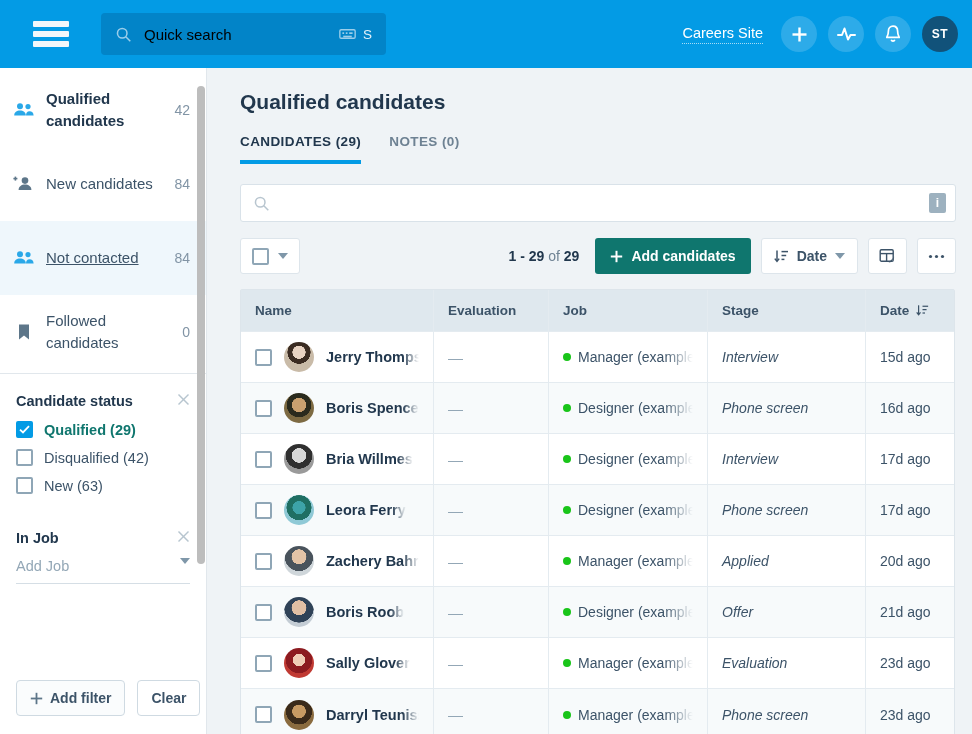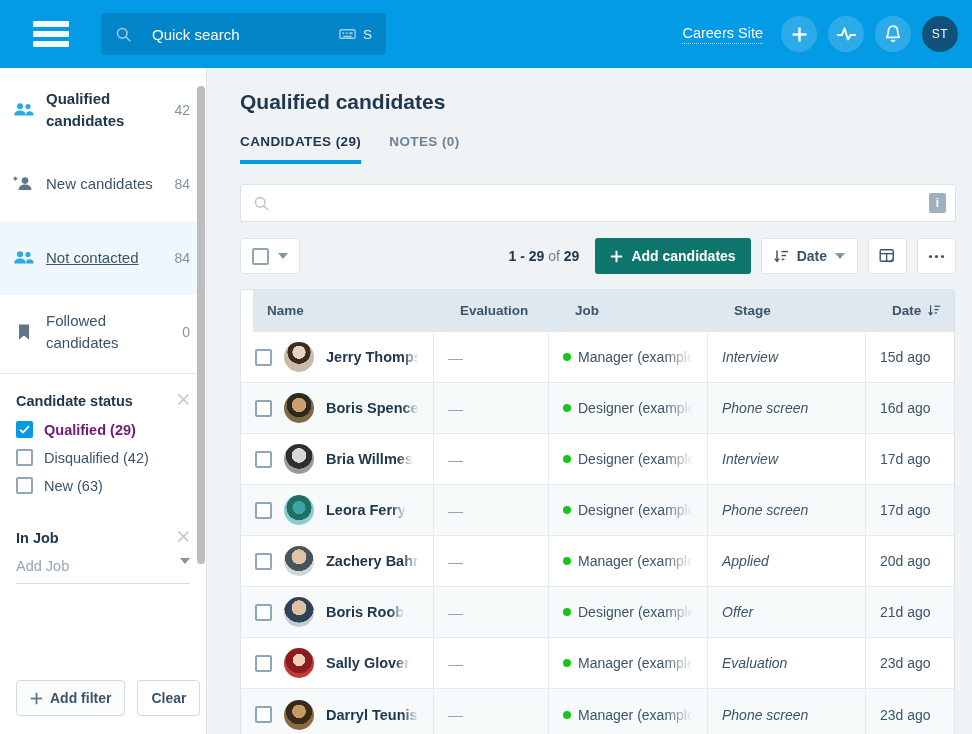--- a/index.html
+++ b/index.html
@@ -26,21 +26,21 @@
   .hamburger span { display: block; height: 6px; background: #f2f7fa; border-radius: 1px; }
 
   .quick-search {
     margin-left: 32px; width: 285px; height: 42px;
     background: #0284c8; border-radius: 4px;
     display: flex; align-items: center; padding: 0 14px;
     cursor: text;
   }
   .qs-icon { width: 17px; height: 17px; flex: 0 0 auto; opacity: .75; }
   .qs-placeholder {
-    margin-left: 20px; font-size: 15px; color: #ffffff; flex: 1 1 auto;
+    margin-left: 12px; font-size: 15px; color: #000000; flex: 1 1 auto;
     white-space: nowrap; overflow: hidden;
   }
   .qs-kbd { width: 17px; height: 12px; opacity: .75; margin-right: 7px; }
   .qs-key { font-size: 13.5px; color: #e3f1fa; }
 
   .topbar-right {
     margin-left: auto; margin-right: 14px;
     display: flex; align-items: center; gap: 11px;
   }
   .careers-link {
@@ -51,21 +51,21 @@
   .circ-btn {
     width: 36px; height: 36px; border-radius: 50%;
     background: rgba(255,255,255,.17);
     display: flex; align-items: center; justify-content: center;
     cursor: pointer;
   }
   .avatar-st {
     width: 36px; height: 36px; border-radius: 50%;
     background: #11527a; color: #fff;
     display: flex; align-items: center; justify-content: center;
-    font-size: 12px; font-weight: normal; letter-spacing: .5px; cursor: pointer;
+    font-size: 12px; font-weight: bold; letter-spacing: .5px; cursor: pointer;
   }
 
   
   .sidebar {
     position: absolute; top: 68px; left: 0;
     width: 207px; height: 666px;
     background: #ffffff;
     border-right: 1px solid #e1e7ec;
     overflow: hidden;
   }
@@ -95,21 +95,21 @@
   .filter-title { font-size: 14.5px; font-weight: bold; color: #21374d; }
   .x-btn { cursor: pointer; opacity: .55; }
   .chk-row { display: flex; align-items: center; margin-bottom: 11px; cursor: pointer; }
   .chk {
     width: 17px; height: 17px; border-radius: 2px;
     border: 2px solid #8fa6b6; background: #fff;
     flex: 0 0 auto; display: flex; align-items: center; justify-content: center;
   }
   .chk.on { background: #039be5; border-color: #039be5; }
   .chk-label { font-size: 14.5px; color: #3c5368; margin-left: 11px; }
-  .chk-row.on .chk-label { font-weight: bold; color: #701a75; }
+  .chk-row.on .chk-label { font-weight: bold; color: #0f766e; }
 
   .job-select {
     margin-top: 3px; border-bottom: 1px solid #d5dee5;
     padding-bottom: 9px; display: flex; 
     cursor: pointer;
   }
   .job-placeholder { font-size: 14.5px; color: #93a7b6; flex: 1 1 auto; }
 
   .sb-footer {
     position: absolute; left: 0; bottom: 0; width: 206px;
@@ -187,21 +187,21 @@
     border-radius: 3px; height: 36px; padding: 0 12px;
     display: flex; align-items: center; gap: 8px; cursor: pointer;
     font-size: 14px; font-weight: bold; color: #3c5368;
   }
   .tb-btn.sq { padding: 0 10px; }
 
   
   .table { margin-top: 14px; width: 715px; background: #fff; border: 1px solid #dde5eb; border-radius: 2px; }
   .trow { display: flex; border-bottom: 1px solid #e4ebf0; height: 51px; align-items: center; }
   .trow:last-child { border-bottom: 0; }
-  .thead { background: #dfe8ee; height: 42px; margin-left: 12px; }
+  .thead { background: #dfe8ee; height: 42px; }
   .thead .tc { font-size: 13.5px; font-weight: bold; color: #3c5368; }
   .tbody .trow.alt { background: #f7fafb; }
   .tc { padding: 0 14px; height: 100%; display: flex; align-items: center; border-right: 1px solid #e4ebf0; overflow: hidden; }
   .tc:last-child { border-right: 0; }
   .c-name { width: 193px; flex: 0 0 193px; }
   .c-eval { width: 115px; flex: 0 0 115px; }
   .c-job  { width: 159px; flex: 0 0 159px; }
   .c-stage{ width: 158px; flex: 0 0 158px; }
   .c-date { width: 88px; flex: 0 0 88px; }
 

